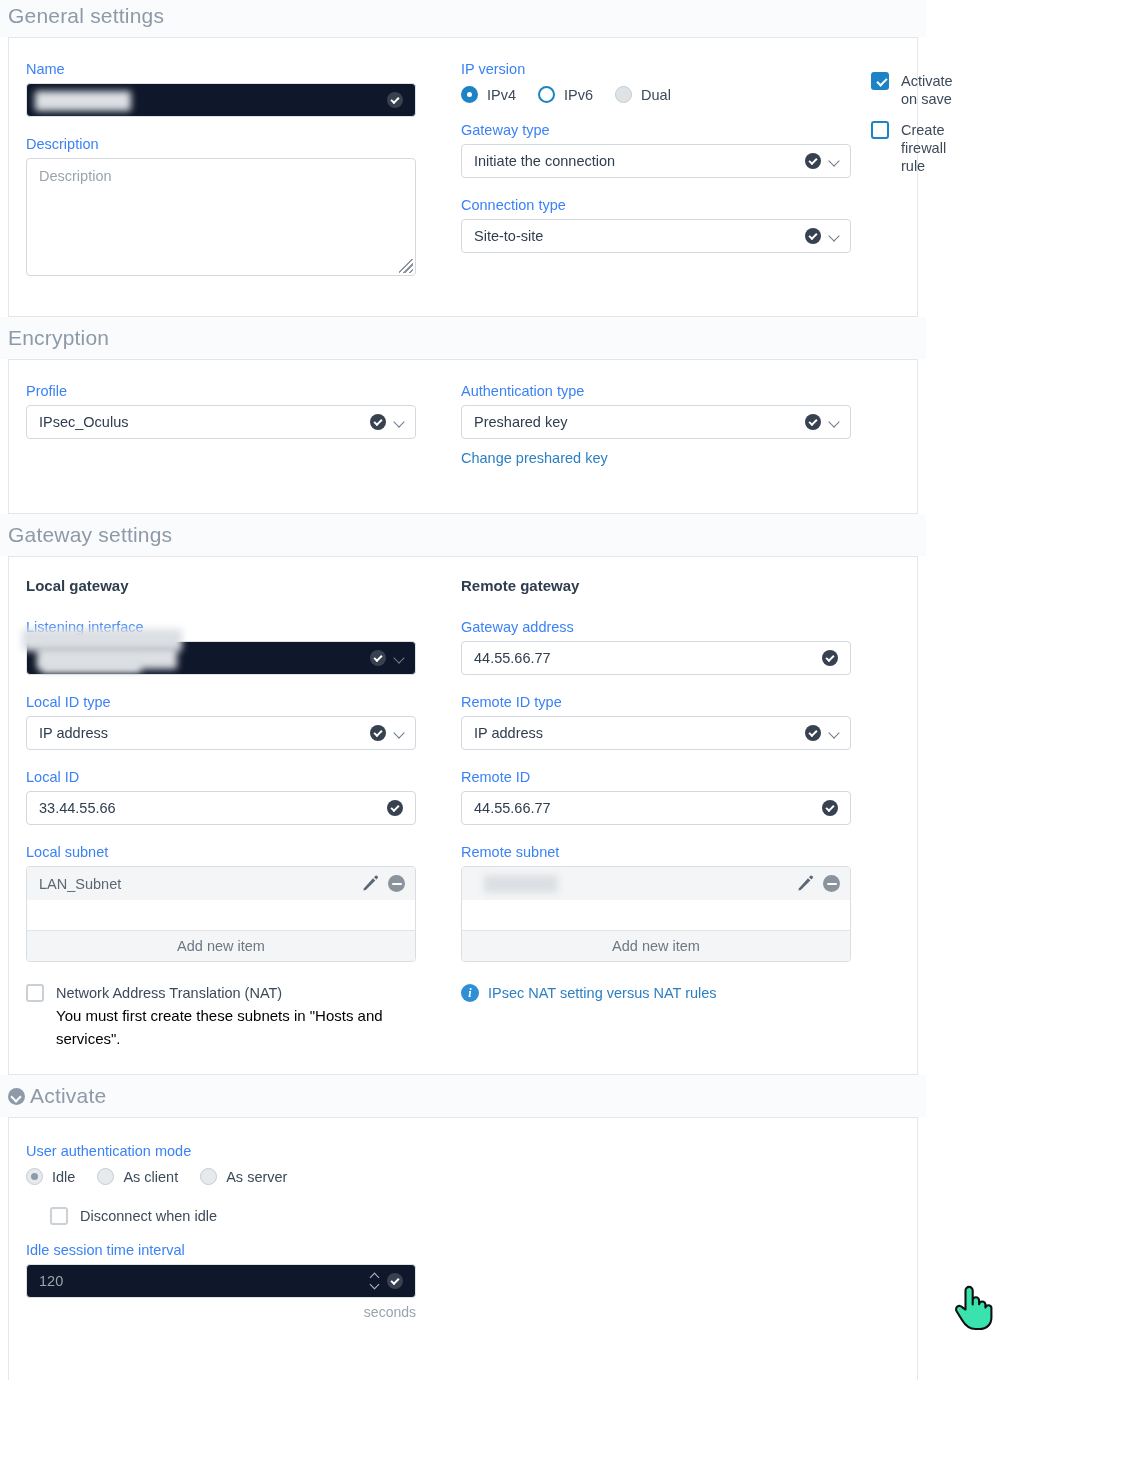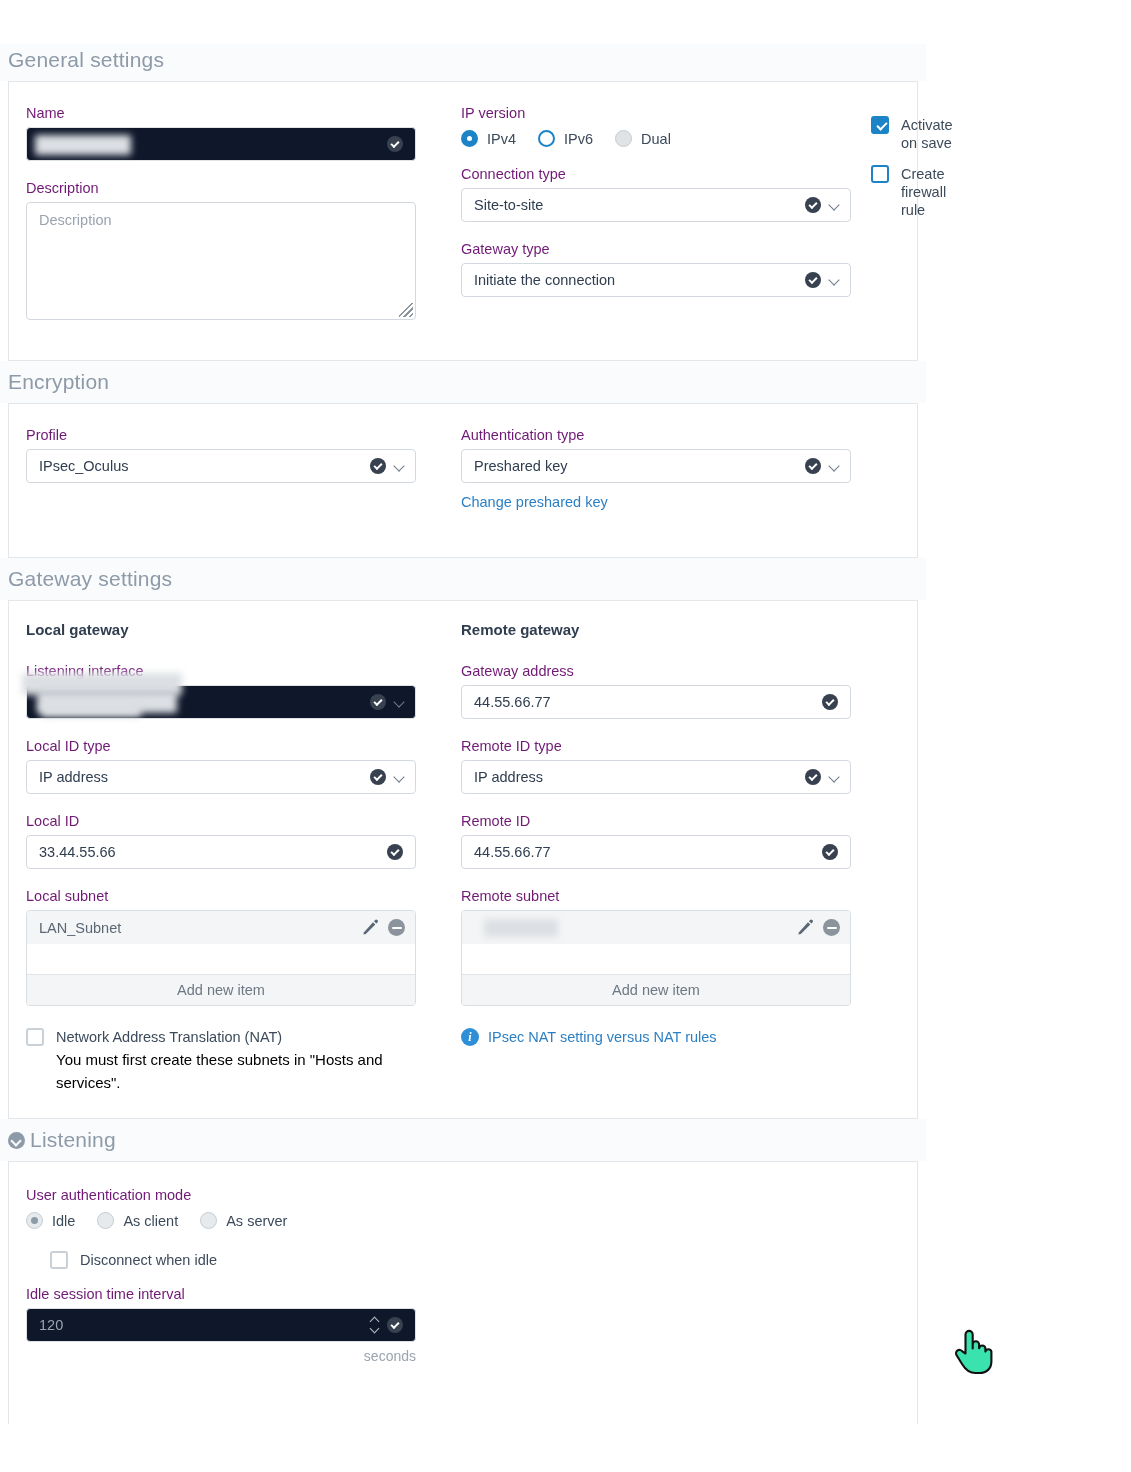--- a/index.html
+++ b/index.html
@@ -4,21 +4,21 @@
 <style>
   * { box-sizing: border-box; }
   html, body {
     margin: 0; padding: 0;
     background: #ffffff;
     font-family: "Liberation Sans", sans-serif;
     -webkit-font-smoothing: antialiased;
   }
   body { width: 1131px; height: 1472px; overflow: hidden; position: relative; color: #2f3d4f; }
 
-  .page { width: 926px; position: relative; margin-top: 44px; }
+  .page { width: 926px; position: relative; }
 
   
   .sec-head {
     background: #fafbfc;
     padding: 9px 0 9px 8px;
     font-size: 21px;
     color: #8d9aa8;
     font-weight: 400;
     letter-spacing: .2px;
     display: flex; align-items: center;
@@ -47,21 +47,21 @@
   .panel.flush-bottom { border-bottom: none; }
 
   .cols { display: flex; padding-left: 17px; }
   .col-a { width: 435px; flex: 0 0 435px; }
   .col-b { width: 410px; flex: 0 0 410px; }
   .col-c { flex: 1 1 auto; padding-top: 12px; }
 
   label.fl, .fl {
     display: block;
     font-size: 14.5px;
-    color: #701a75;
+    color: #3b82f6;
     margin-bottom: 5px;
     line-height: 18px;
   }
   .grp { margin-bottom: 18px; }
   .sub-title {
     font-size: 15px; font-weight: bold; color: #2f3d4f;
     margin-bottom: 24px;
   }
 
   
@@ -268,32 +268,32 @@
               <span class="radio-lbl">IPv6</span>
             </span>
             <span class="radio-opt">
               <span class="radio off-disabled"></span>
               <span class="radio-lbl">Dual</span>
             </span>
           </div>
         </div>
 
         <div class="grp">
+          <span class="fl">Gateway type</span>
+          <div class="field sel">
+            <span class="val">Initiate the connection</span>
+            <span class="ok-icon"></span>
+            <span class="chev-icon"></span>
+          </div>
+        </div>
+
+        <div class="grp">
           <span class="fl">Connection type</span>
           <div class="field sel">
             <span class="val">Site-to-site</span>
-            <span class="ok-icon"></span>
-            <span class="chev-icon"></span>
-          </div>
-        </div>
-
-        <div class="grp">
-          <span class="fl">Gateway type</span>
-          <div class="field sel">
-            <span class="val">Initiate the connection</span>
             <span class="ok-icon"></span>
             <span class="chev-icon"></span>
           </div>
         </div>
       </div>
 
       <div class="col-c">
         <div class="cb-row">
           <span class="cb on"></span>
           <span class="cb-lbl">Activate on save</span>
@@ -456,21 +456,21 @@
           <a class="link">IPsec NAT setting versus NAT rules</a>
         </div>
       </div>
 
       <div class="col-c"></div>
     </div>
   </div>
 
   <div class="sec-head">
     <span class="caret-icon"></span>
-    <span>Listening</span>
+    <span>Activate</span>
   </div>
 
   <div class="panel flush-bottom" style="padding-top:24px; padding-bottom:60px;">
     <div class="cols">
       <div class="col-a">
 
         <div class="grp" style="margin-bottom:22px;">
           <span class="fl">User authentication mode</span>
           <div class="radio-row" style="margin-top:8px;">
             <span class="radio-opt">

